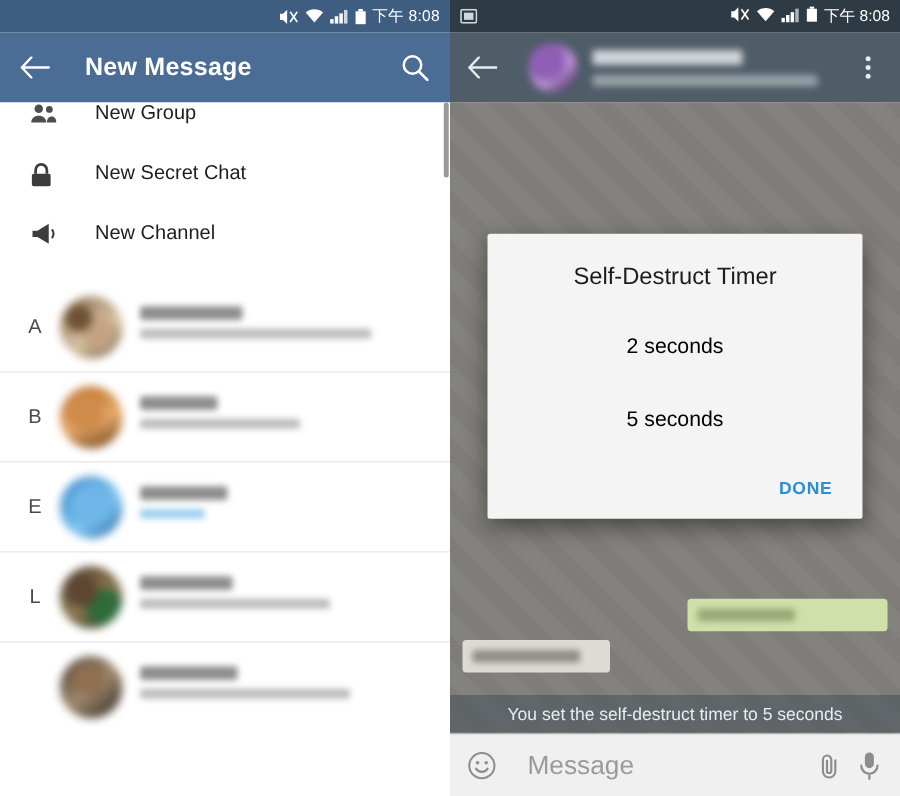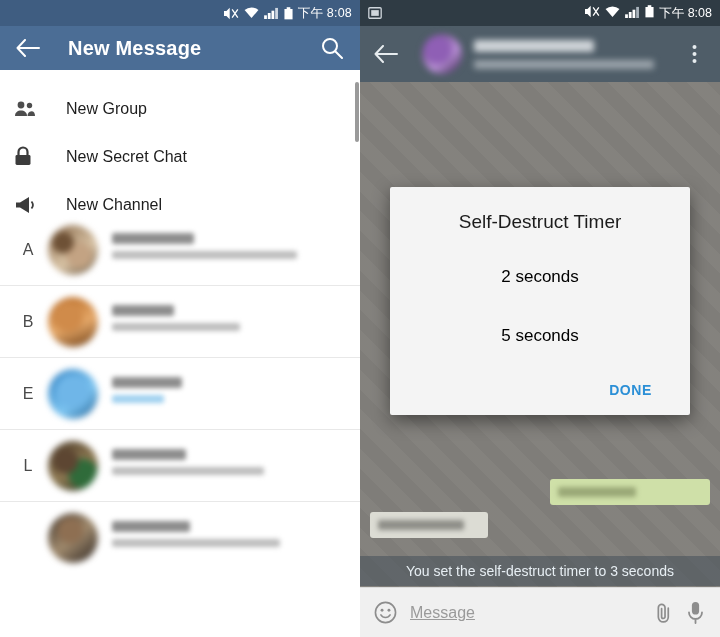--- a/index.html
+++ b/index.html
@@ -16,32 +16,32 @@
 
   .statusbar {
     height: 26px; background: #3f5d81; color: #fff;
     display: flex; align-items: center; justify-content: flex-end;
     padding: 0 8px; font-size: 12.5px; gap: 5px;
   }
   .statusbar .sicon { display: inline-flex; align-items: center; }
   .statusbar .clock { font-size: 12.5px; letter-spacing: .2px; }
 
   .appbar {
-    height: 44px; background: #4b6d95; color: #fff;
+    height: 56px; background: #4b6d95; color: #fff;
     display: flex; align-items: center; padding: 0 14px;
   }
   .appbar .title {
     font-size: 20px; font-weight: bold; margin-left: 26px; flex: 1;
     letter-spacing: .2px;
   }
   .iconbtn { width: 28px; height: 28px; display: flex; align-items: center; justify-content: center; cursor: pointer; }
 
   .menu-list { background: #fff; }
   .menu-row {
-    height: 48px; display: flex; align-items: flex-end; padding-left: 14px; cursor: pointer;
+    height: 48px; display: flex; align-items: flex-start; padding-left: 24px; cursor: pointer;
   }
   .menu-row .mi { width: 30px; display: flex; align-items: center; color: #5b5b5b; }
   .menu-row .ml { font-size: 16px; color: #1d1d1d; margin-left: 22px; }
 
   .section-hdr {
     height: 34px; background: #f2f2f2; display: flex; align-items: center;
     padding-left: 14px; font-size: 12.5px; color: #7a7a7a; letter-spacing: .6px;
     border-top: 1px solid #e4e4e4; border-bottom: 1px solid #e4e4e4;
   }
 
@@ -116,21 +116,21 @@
   .dialog {
     position: absolute; left: 30px; top: 105px; width: 300px;
     background: #f4f4f4; border-radius: 2px;
     box-shadow: 0 6px 18px rgba(0,0,0,.45);
     overflow: hidden;
   }
   .dialog-title { padding: 24px 0 14px; text-align: center; font-size: 19px; color: #1c1c1c; }
   .opt { height: 59px; display: flex; align-items: center; justify-content: center; font-size: 17px; cursor: pointer; }
   .opt.dimmed { color: #000000; }
   .opt.selected { color: #2a2a2a; border-top: 1px solid #29a3e0; border-bottom: 1px solid #29a3e0; }
-  .done-row { height: 50px; display: flex; align-items: center; justify-content: flex-end; padding-right: 38px; }
+  .done-row { height: 50px; display: flex; align-items: center; justify-content: flex-end; padding-right: 24px; }
   .done-btn { color: #2b8fd6; font-size: 14px; font-weight: bold; letter-spacing: .6px; cursor: pointer; }
 
   .bubble-out {
     position: absolute; right: 10px; top: 397px; width: 160px; height: 26px;
     background: #cfe0a8; border-radius: 3px; display: flex; align-items: center; padding: 0 8px;
   }
   .bubble-in {
     position: absolute; left: 10px; top: 430px; width: 118px; height: 26px;
     background: #dcdcd4; border-radius: 3px; display: flex; align-items: center; padding: 0 8px;
   }
@@ -139,21 +139,21 @@
     position: absolute; left: 0; right: 0; top: 474px; height: 30px;
     background: rgba(70,80,90,.55); display: flex; align-items: center; justify-content: center;
     color: #e7eef3; font-size: 14px;
   }
 
   .composer {
     position: absolute; left: 0; right: 0; bottom: 0; height: 50px;
     background: #f0f0f0; display: flex; align-items: center; padding: 0 12px;
     border-top: 1px solid #dcdcdc;
   }
-  .composer .msg-ph { flex: 1; margin-left: 12px; color: #9a9a9a; font-size: 16px; text-decoration: underline; }
+  .composer .msg-ph { flex: 1; margin-left: 24px; color: #9a9a9a; font-size: 21px; }
   .composer .cicon { width: 26px; display: flex; align-items: center; justify-content: center; color: #8d8d8d; }
 
   .divider { height: 1px; background: #e8e8e8; margin-left: 0; }
 </style>
 </head>
 <body>
 
 <div class="screens">
 
   <div class="left">
@@ -351,21 +351,21 @@
     <div class="chat-area">
       <div class="dim"></div>
 
       <div class="bubble-out">
         <div class="bub-bar" style="width:78px;background:#9aa877"></div>
       </div>
       <div class="bubble-in">
         <div class="bub-bar" style="width:86px;background:#8e8e88"></div>
       </div>
 
-      <div class="service-msg">You set the self-destruct timer to 3 seconds</div>
+      <div class="service-msg">You set the self-destruct timer to 5 seconds</div>
 
       <div class="dialog">
         <div class="dialog-title">Self-Destruct Timer</div>
         <div class="opt dimmed">2 seconds</div>
         <div class="opt dimmed">5 seconds</div>
         <div class="done-row">
           <div class="done-btn">DONE</div>
         </div>
       </div>
     </div>

